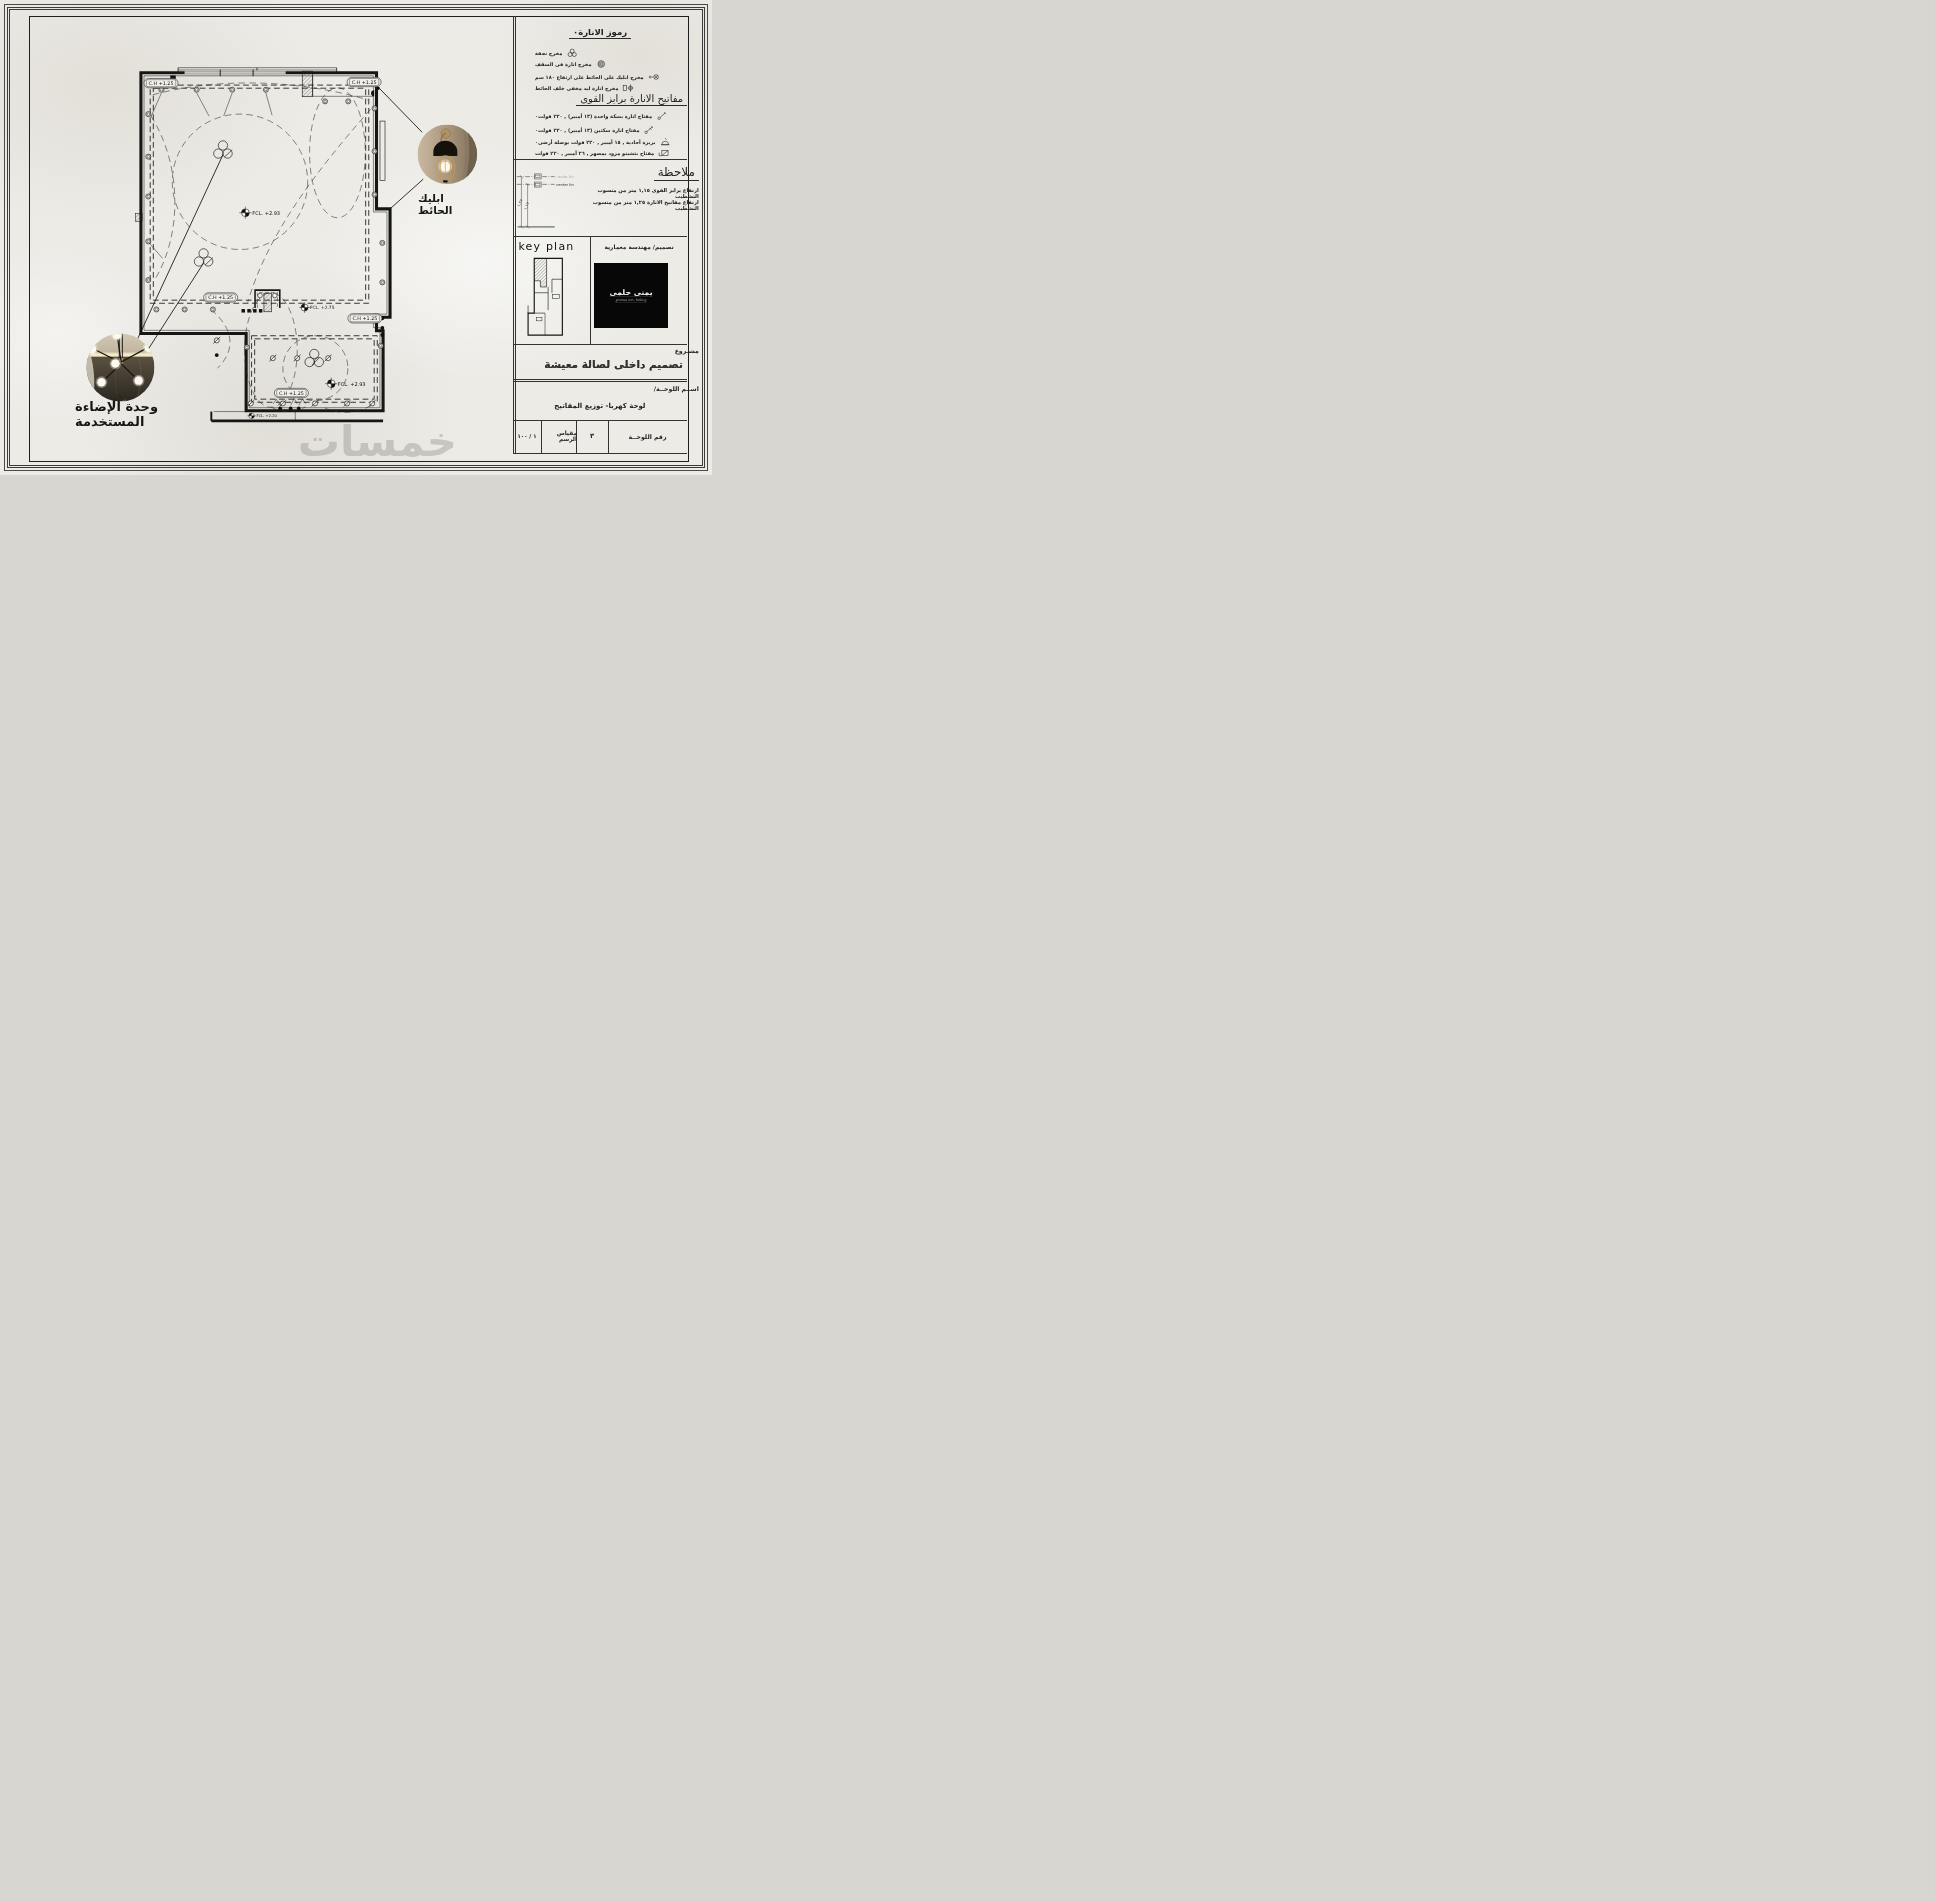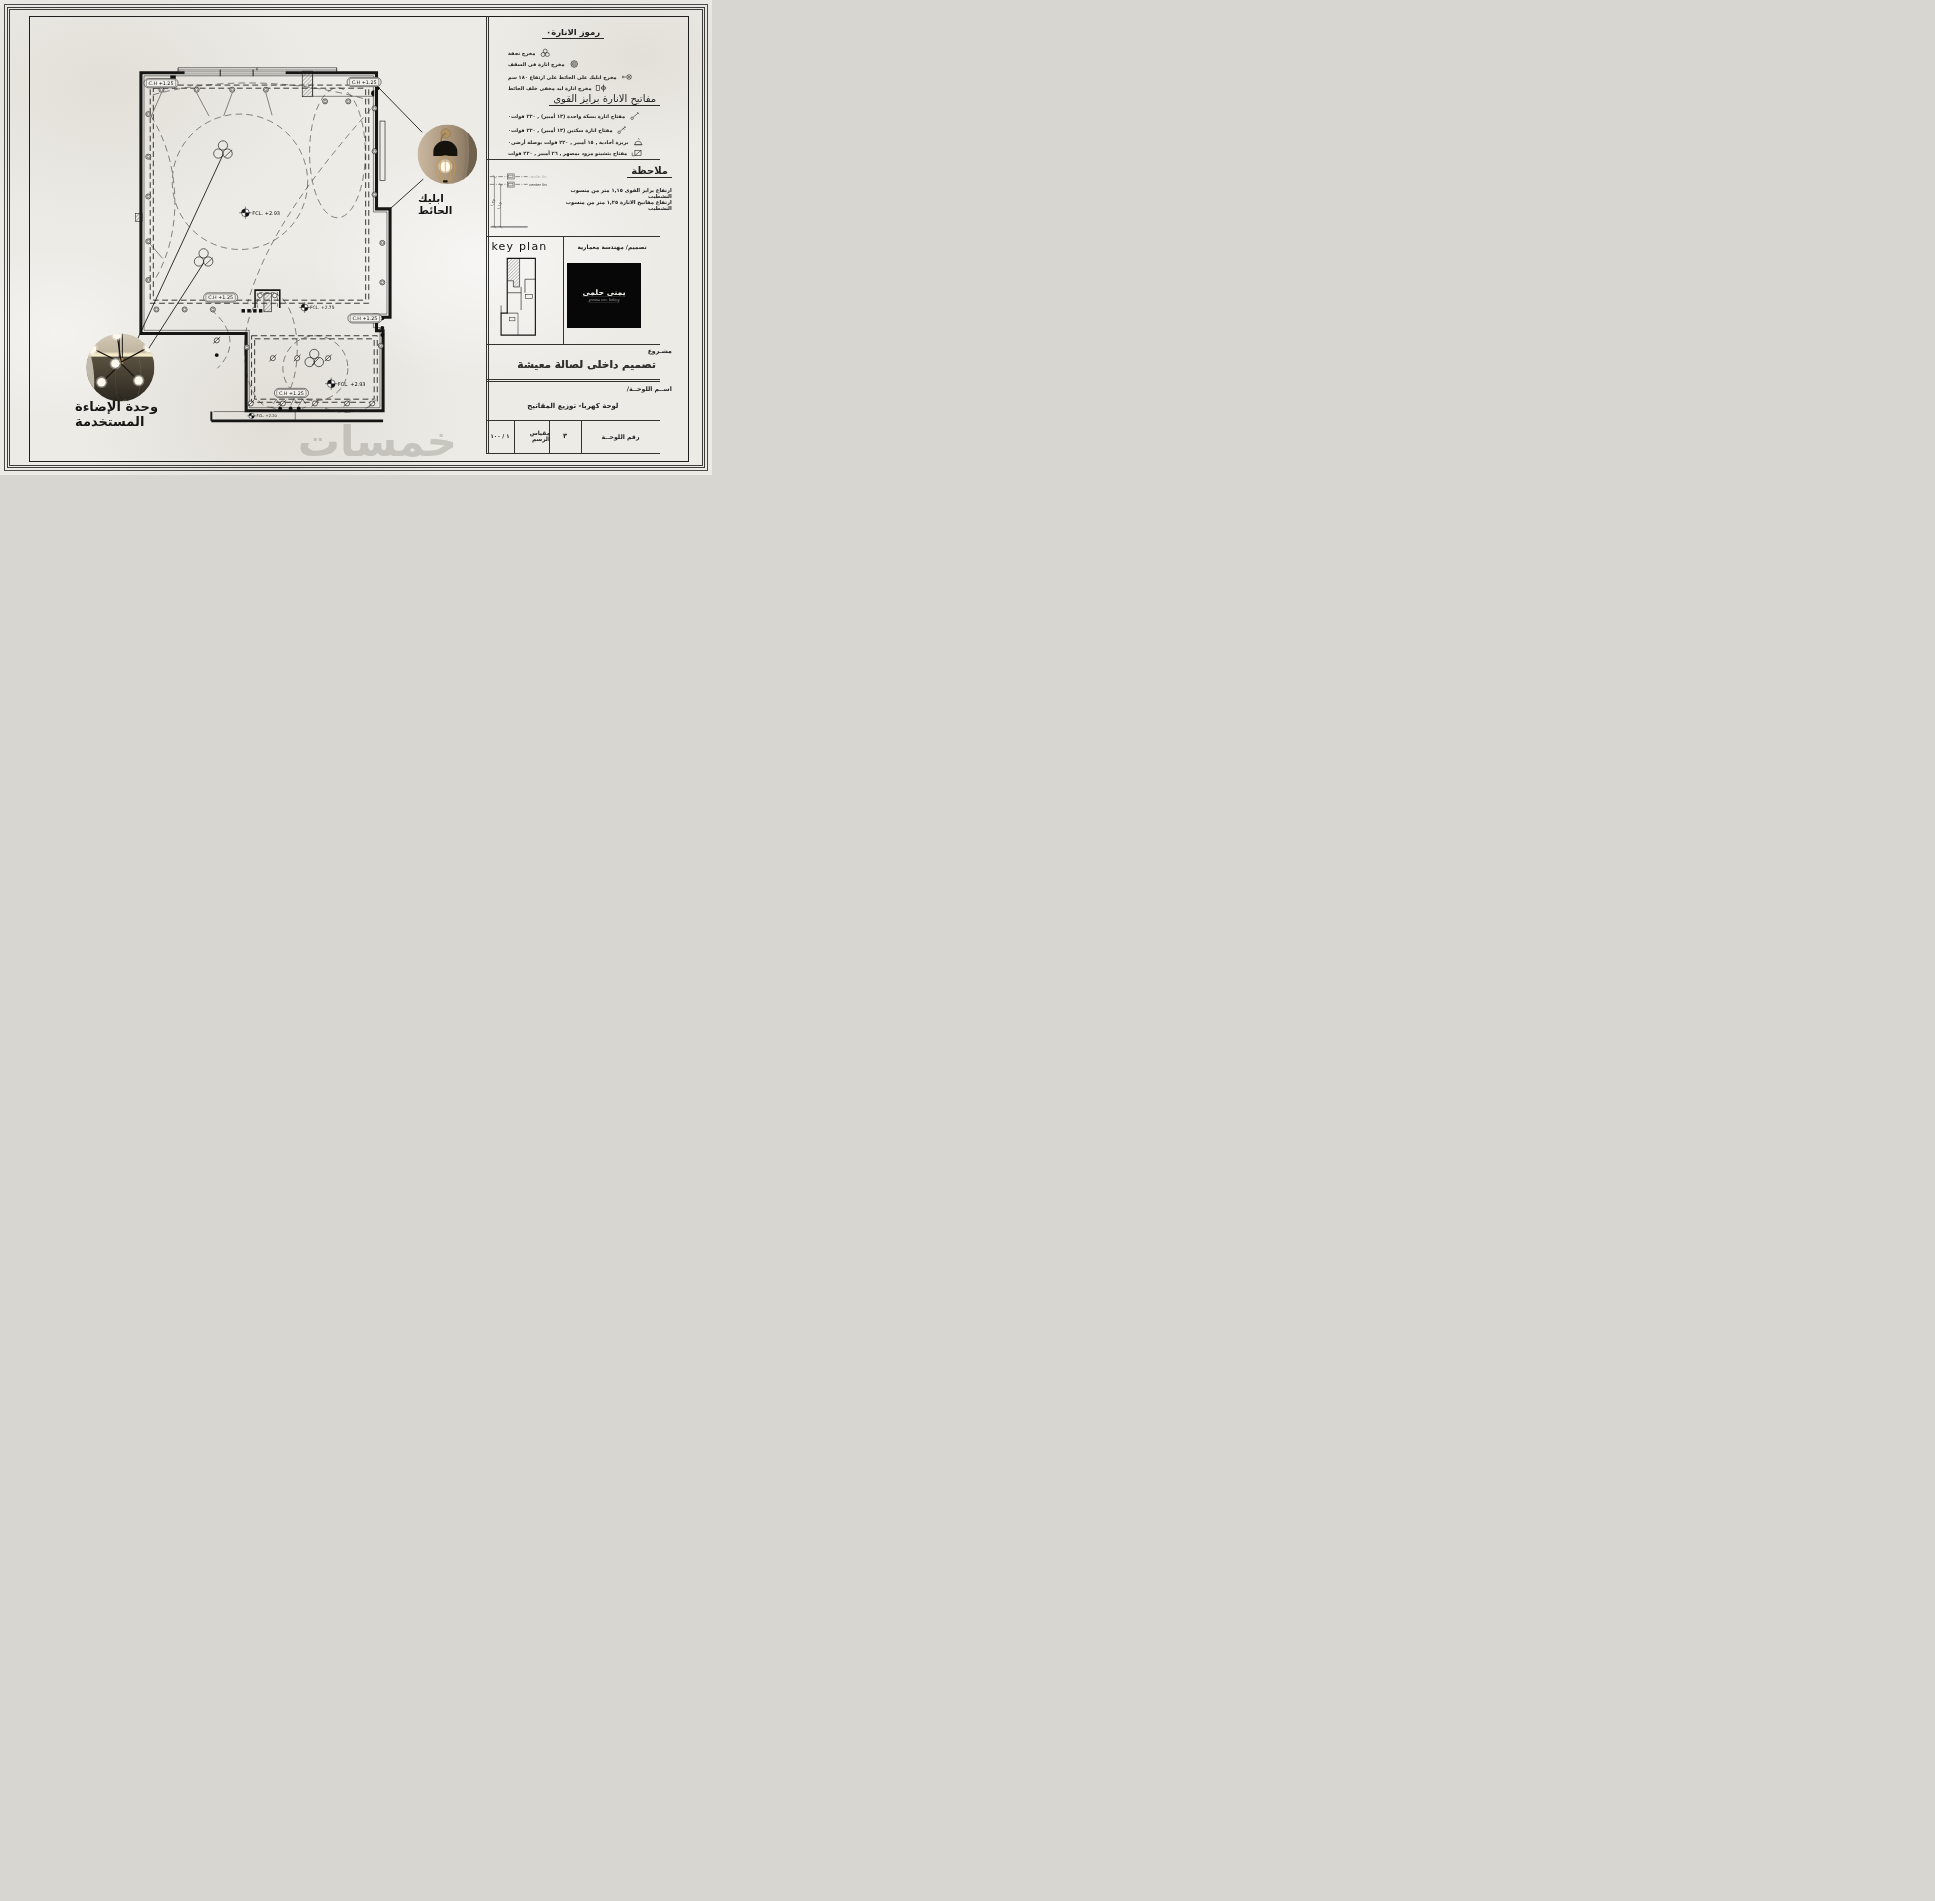--- a/index.html
+++ b/index.html
@@ -402,21 +402,21 @@
         </g>
       </g>
     </g>
   </svg>
 
   <div class="callout-label rtl" style="left:418px;top:192px;width:62px;font-size:10.5px;">ابليك الحائط</div>
   <div class="callout-label rtl" style="left:75px;top:399px;width:85px;font-size:13px;">وحدة الإضاءة المستخدمة</div>
 
   <div id="watermark" class="rtl">خمسات</div>
 
-  <div class="abs" style="left:486px;top:15.5px;width:192px;height:444px;">
+  <div class="abs" style="left:513px;top:15.5px;width:192px;height:444px;">
 
     <div class="vline" style="left:0;top:0;height:437px;"></div>
     <div class="vline" style="left:1.9px;top:0;height:437px;"></div>
 
     <div class="abs rtl" style="left:0;top:11px;width:174px;text-align:center;font-size:8.5px;font-weight:700;">
       <span class="section-title-underline">رموز الانارة٠</span>
     </div>
 
     <div class="lg-row" style="top:32px;">
       <svg class="lg-icon" viewBox="0 0 32 26">
@@ -503,21 +503,21 @@
             <rect x="10" y="6" width="16" height="14"></rect>
             <line x1="10" y1="20" x2="26" y2="6"></line>
             <polyline points="3,12 3,20 10,20"></polyline>
           </g>
       </svg>
       <span class="txt">مفتاح بتشينو مزود بمصهر , ٢٦ أمبير , ٢٢٠ فولت</span>
     </div>
 
     <div class="hline" style="left:0;top:143px;width:174px;height:1px;"></div>
 
-    <div class="abs rtl" style="right:6.2px;top:149px;font-size:10px;font-weight:700;">
+    <div class="abs rtl" style="right:6.2px;top:149px;font-size:12px;font-weight:400;">
       <span class="section-title-underline">ملاحظة</span>
     </div>
     <svg class="abs" style="left:3.1px;top:152px;" width="58" height="66" viewBox="0 0 150 170">
       <g stroke="#333" fill="none">
         <line x1="2" y1="22" x2="100" y2="22" stroke-width="1.4" stroke-dasharray="12 4 2 4"></line>
         <line x1="2" y1="42" x2="100" y2="42" stroke-width="1.4" stroke-dasharray="12 4 2 4"></line>
         <rect x="48" y="15" width="17" height="13" stroke-width="1.3" fill="#ecebe6"></rect>
         <rect x="51" y="18" width="11" height="7" stroke-width="1"></rect>
         <rect x="48" y="36" width="17" height="13" stroke-width="1.3" fill="#ecebe6"></rect>
         <rect x="51" y="39" width="11" height="7" stroke-width="1"></rect>

